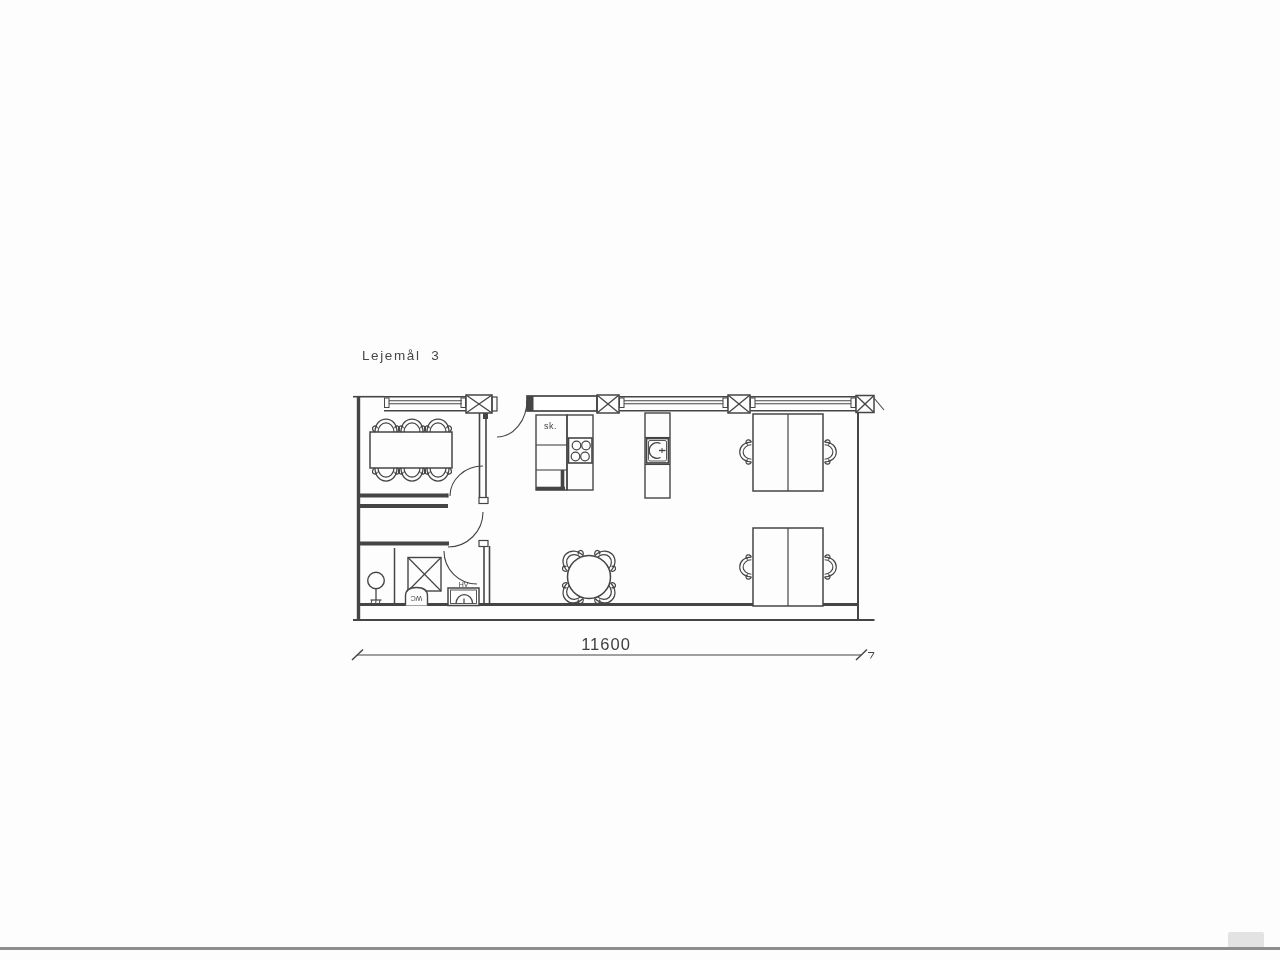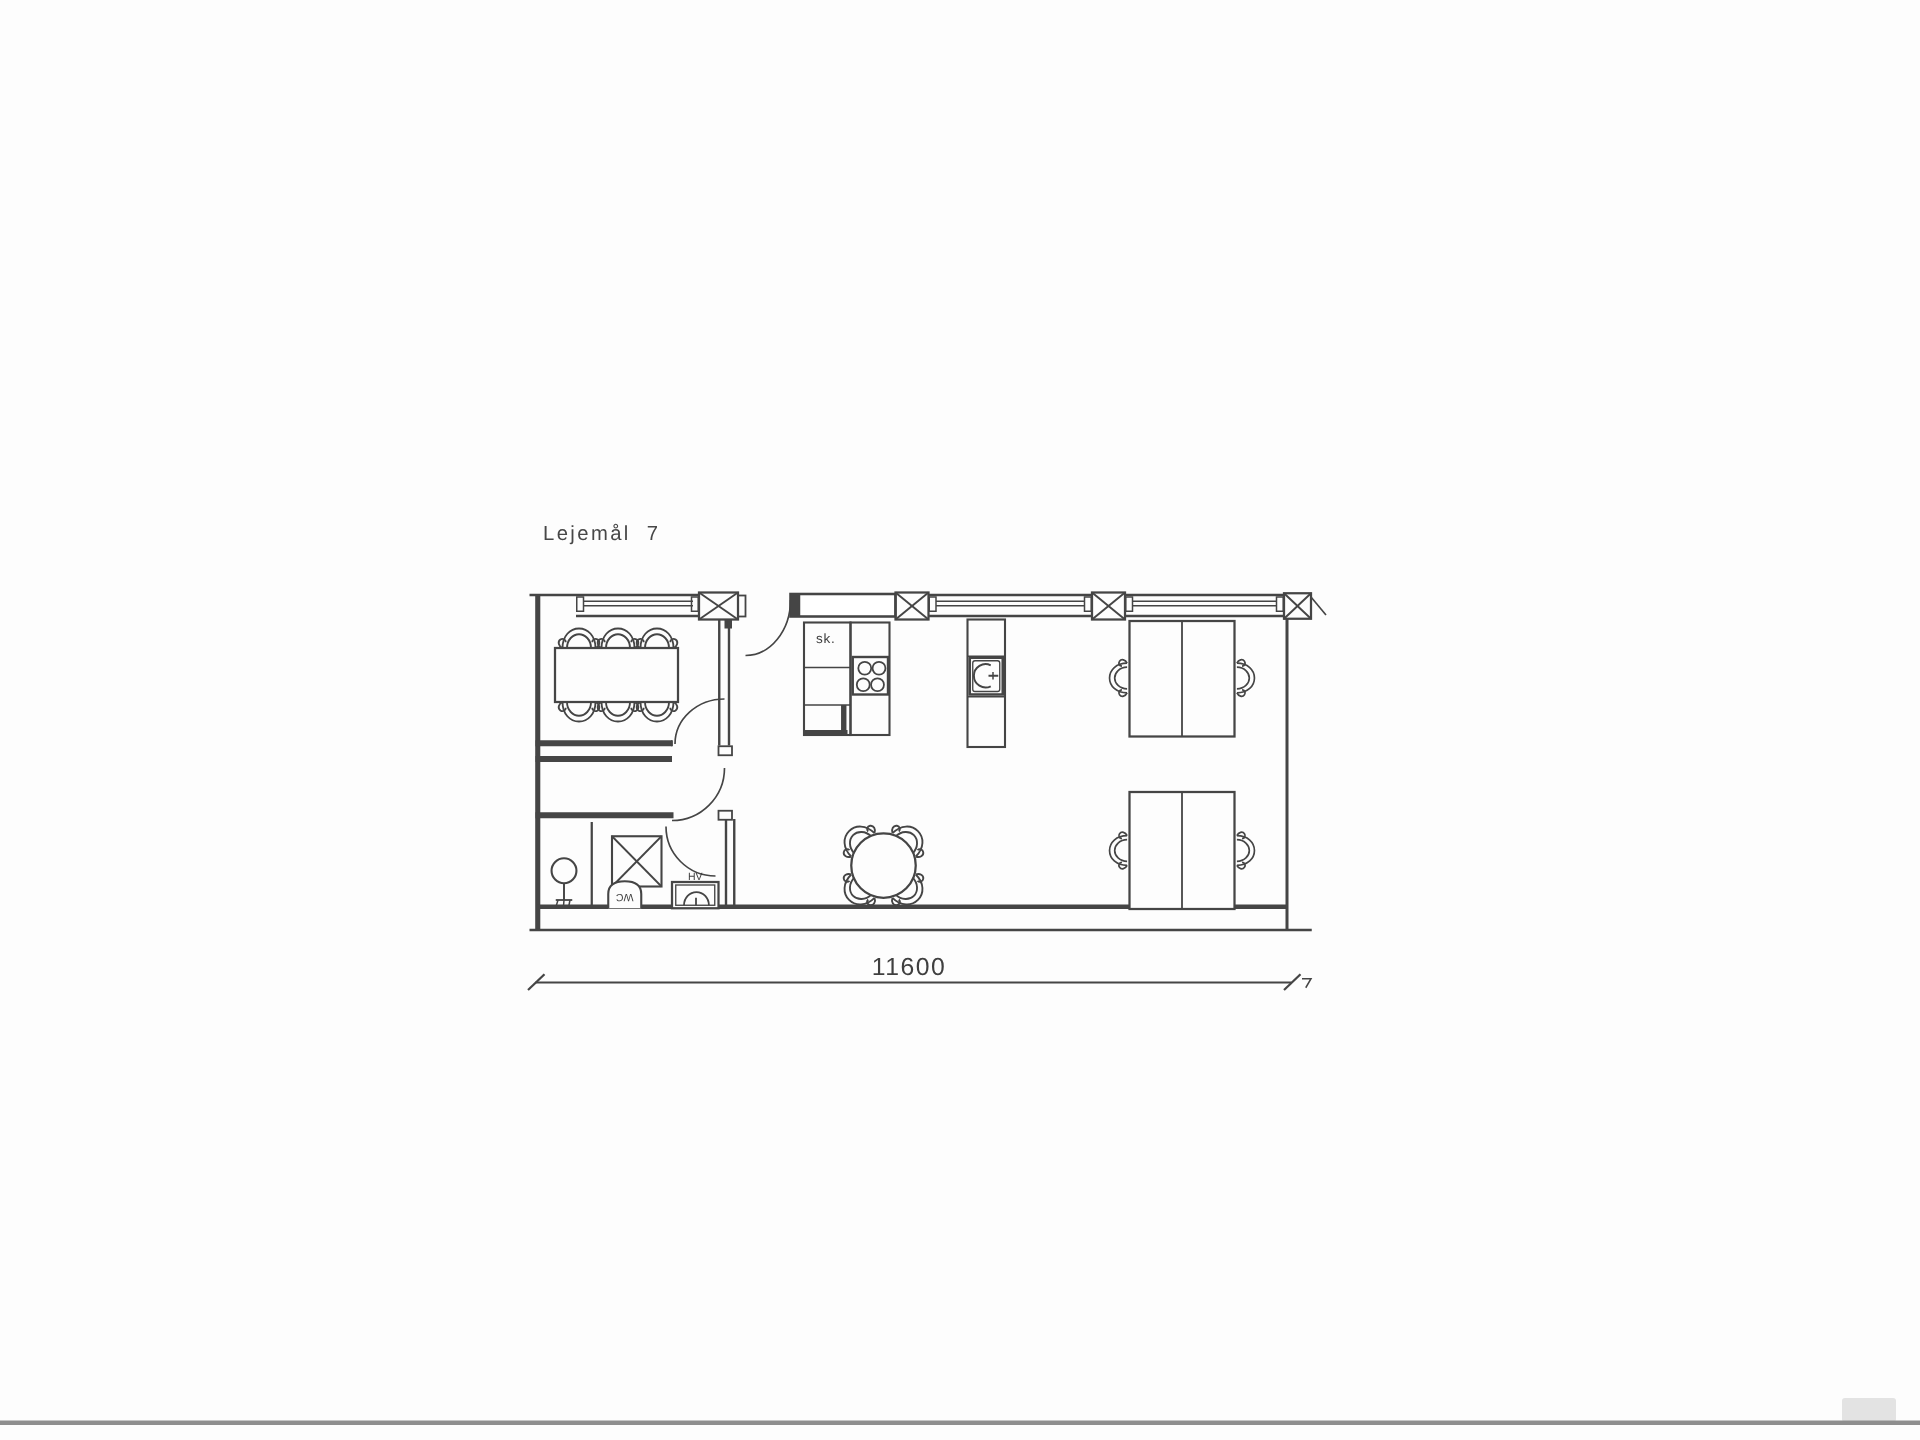--- a/index.html
+++ b/index.html
@@ -15,21 +15,21 @@
       background:#8e8e8e;}
   .scan-smudge{position:absolute;left:1228px;top:932px;width:36px;height:16px;
       background:#e3e3e3;border-radius:2px;}
   text{font-family:"Liberation Sans",sans-serif;fill:#3f3f3f;}
 </style>
 </head>
 <body>
 
 <div class="page">
 
-  <div class="plan-title">Lejemål  7</div>
+  <div class="plan-title">Lejemål  3</div>
 
   <svg class="plan" width="550" height="285" viewBox="340 385 550 285">
     <defs>
       <g id="chair" stroke="#454545" fill="none" stroke-width="1.25">
         <path d="M-11,6 C-11,-2 -6,-7 0,-7 C6,-7 11,-2 11,6"></path>
         <path d="M-8,6 C-8,0.5 -4,-3.2 0,-3.2 C4,-3.2 8,0.5 8,6"></path>
         <path d="M-11,6 c-2.6,-1.2 -3.4,-4.2 -1.4,-5.6 c1.6,-1.1 3.6,-0.1 3.6,1.8"></path>
         <path d="M11,6 c2.6,-1.2 3.4,-4.2 1.4,-5.6 c-1.6,-1.1 -3.6,-0.1 -3.6,1.8"></path>
       </g>
     </defs>

